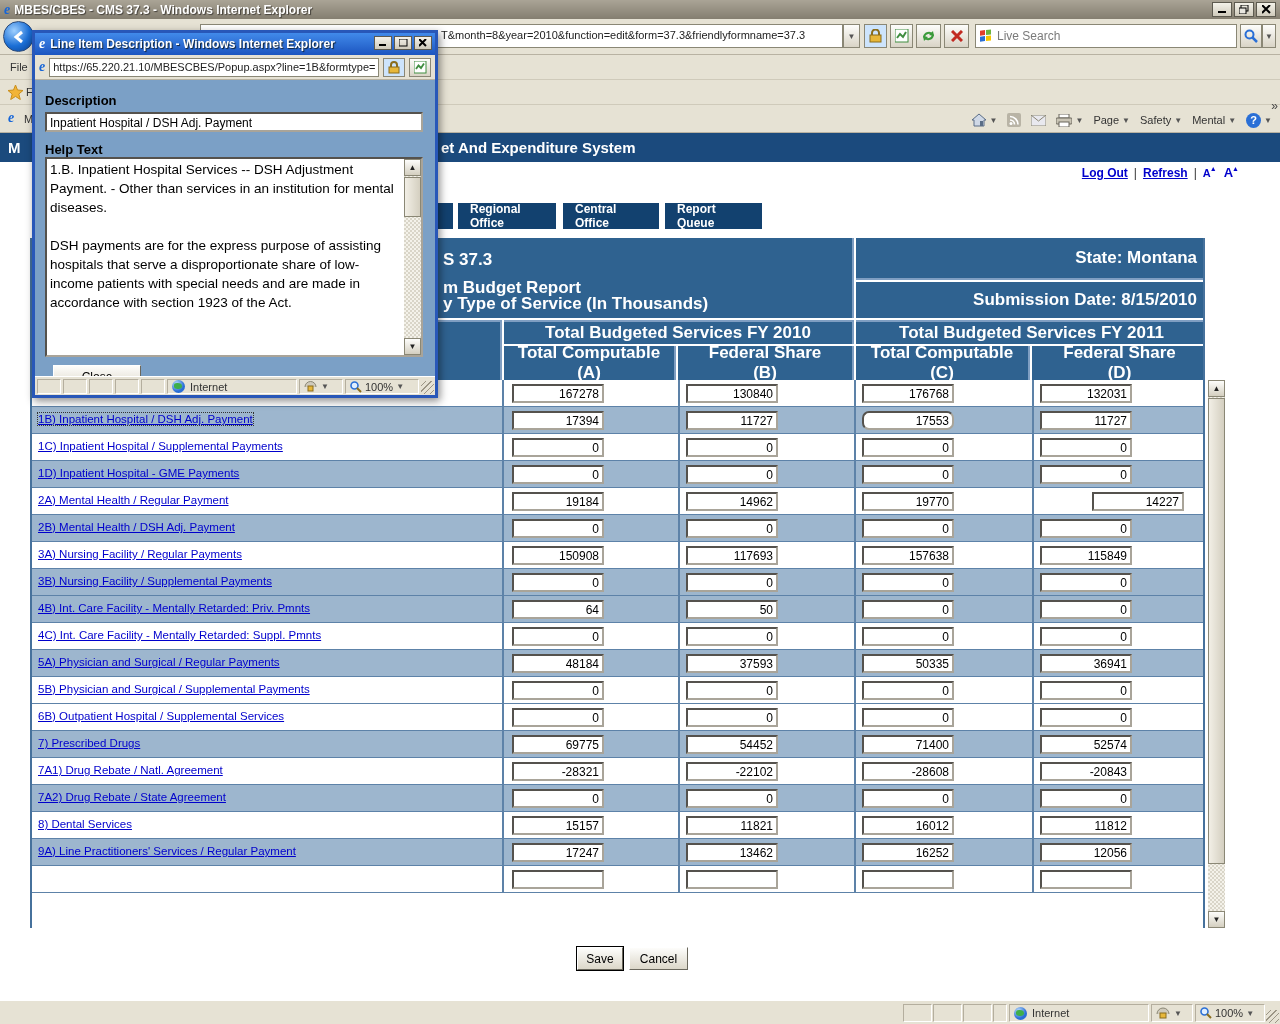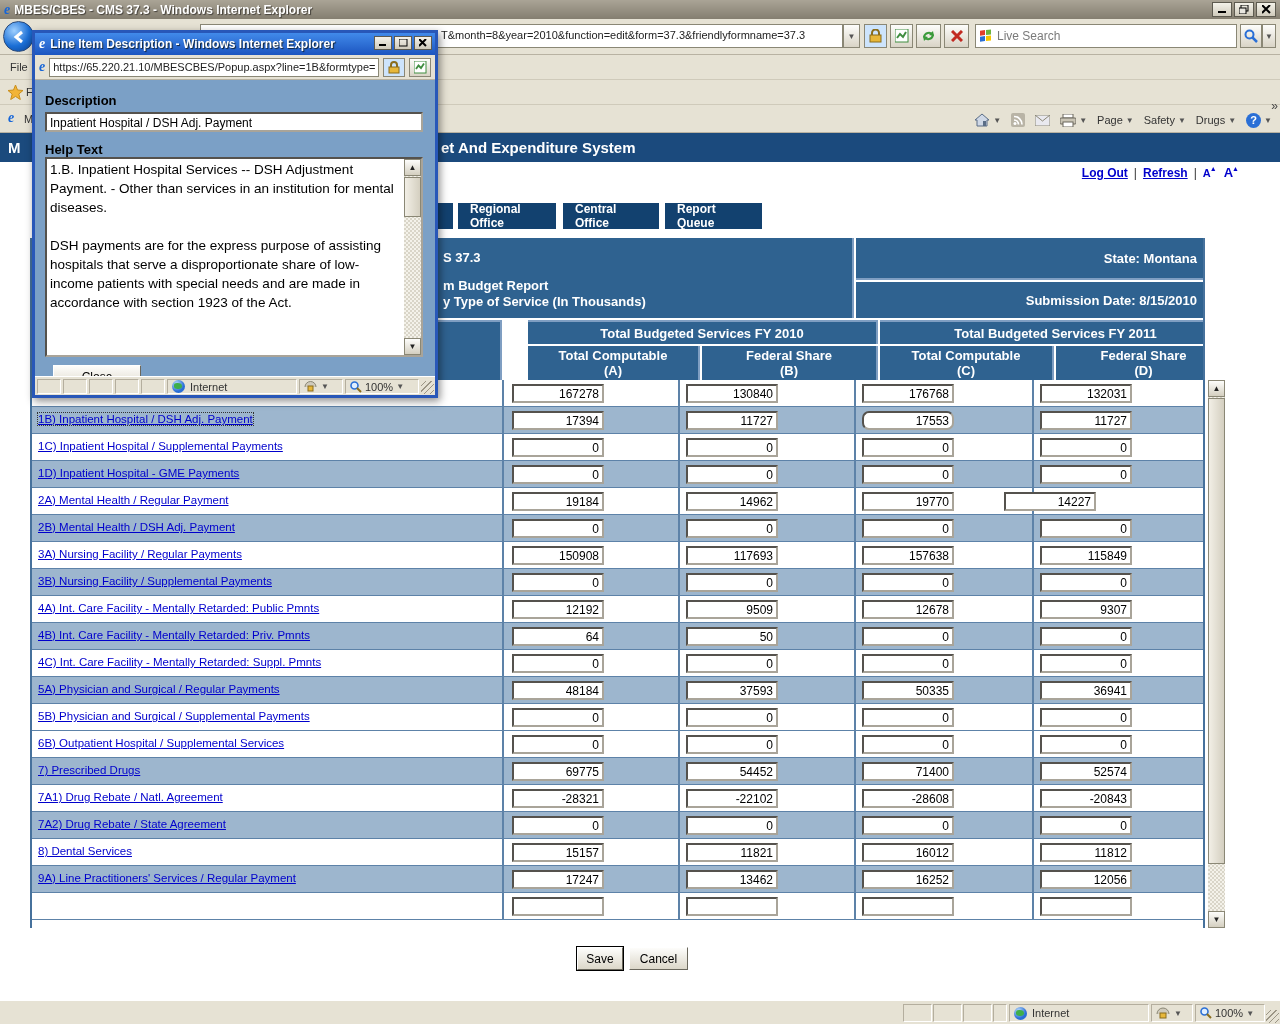--- a/index.html
+++ b/index.html
@@ -70,24 +70,24 @@
   .sep { color:#333; font-weight:normal; }
 
   .ptabs { position:absolute; left:0; top:203px; width:1280px; height:27px; }
   .ptab { position:absolute; top:0; height:26px; background:#12416f; color:#fff; font-weight:bold;
     font-size:12px; display:flex; align-items:center; justify-content:center; padding:0 12px; }
   .ptab.stub { left:433px; width:20px; padding:0; }
 
   
   .report { position:absolute; left:30px; top:238px; width:1175px; height:690px; overflow:hidden;
     border-left:2px solid #46719c; border-right:2px solid #46719c; }
-  .hcell { position:absolute; background:#2f6290; color:#fff; font-weight:bold; font-size:13px; }
+  .hcell { position:absolute; background:#2f6290; color:#fff; font-weight:bold; font-size:17px; }
   .hfrag { position:absolute; white-space:nowrap; }
   .hcell .rt { position:absolute; right:10px; top:50%; transform:translateY(-50%); }
-  .centered { display:flex; align-items:center; justify-content:center; text-align:center;margin-left:24px; }
+  .centered { display:flex; align-items:center; justify-content:center; text-align:center; }
 
   .tbody { position:absolute; left:0; top:142px; width:1175px; }
   .trow { position:relative; width:1175px; height:27px; border-bottom:1px solid #5d82a8; }
   .trow.w { background:#fff; } .trow.b { background:#9db6ce; }
   .trow .vline { position:absolute; top:0; width:2px; height:27px; background:#5d82a8; }
   .rowlink { position:absolute; left:6px; top:6px; font-size:11.5px; color:#0000cc;
     text-decoration:underline; white-space:nowrap; }
   .rowlink.focused { outline:1px dotted #333; }
   .cellinput { position:absolute; top:4px; width:92px; height:19px; background:#fff;
     border:2px inset #a9a499; font-size:12px; text-align:right; padding:1px 3px 0 0; color:#000;
@@ -285,21 +285,21 @@
         </span>
       <span class="cmditem">
           <span>Page</span>
           <span class="carat">▼</span>
         </span>
       <span class="cmditem">
           <span>Safety</span>
           <span class="carat">▼</span>
         </span>
       <span class="cmditem">
-          <span>Drugs</span>
+          <span>Mental</span>
           <span class="carat">▼</span>
         </span>
       <span class="cmditem">
         <span style="width:15px;height:15px;border-radius:50%;background:#2a6fd6;color:#fff;font-weight:bold;font-size:11px;display:inline-flex;align-items:center;justify-content:center;">?</span>
         <span class="carat">▼</span>
         </span>
     </div>
   </div>
 
   <div class="banner">
@@ -402,21 +402,21 @@
         </div>
         <div class="trow w">
           <div class="vline" style="left: 470px;"></div>
           <div class="vline" style="left: 646px;"></div>
           <div class="vline" style="left: 822px;"></div>
           <div class="vline" style="left: 1000px;"></div>
           <a href="#" class="rowlink">2A) Mental Health / Regular Payment</a>
           <div class="cellinput" style="left: 480px;">19184</div>
           <div class="cellinput" style="left: 654px;">14962</div>
           <div class="cellinput" style="left: 830px;">19770</div>
-          <div class="cellinput" style="left: 972px;">14227</div>
+          <div class="cellinput" style="left: 1060px;">14227</div>
         </div>
         <div class="trow b">
           <div class="vline" style="left: 470px;"></div>
           <div class="vline" style="left: 646px;"></div>
           <div class="vline" style="left: 822px;"></div>
           <div class="vline" style="left: 1000px;"></div>
           <a href="#" class="rowlink">2B) Mental Health / DSH Adj. Payment</a>
           <div class="cellinput" style="left: 480px;">0</div>
           <div class="cellinput" style="left: 654px;">0</div>
           <div class="cellinput" style="left: 830px;">0</div>
@@ -436,31 +436,20 @@
         <div class="trow b">
           <div class="vline" style="left: 470px;"></div>
           <div class="vline" style="left: 646px;"></div>
           <div class="vline" style="left: 822px;"></div>
           <div class="vline" style="left: 1000px;"></div>
           <a href="#" class="rowlink">3B) Nursing Facility / Supplemental Payments</a>
           <div class="cellinput" style="left: 480px;">0</div>
           <div class="cellinput" style="left: 654px;">0</div>
           <div class="cellinput" style="left: 830px;">0</div>
           <div class="cellinput" style="left: 1008px;">0</div>
-        </div>
-        <div class="trow w">
-          <div class="vline" style="left: 470px;"></div>
-          <div class="vline" style="left: 646px;"></div>
-          <div class="vline" style="left: 822px;"></div>
-          <div class="vline" style="left: 1000px;"></div>
-          <a href="#" class="rowlink">4A) Int. Care Facility - Mentally Retarded: Public Pmnts</a>
-          <div class="cellinput" style="left: 480px;">12192</div>
-          <div class="cellinput" style="left: 654px;">9509</div>
-          <div class="cellinput" style="left: 830px;">12678</div>
-          <div class="cellinput" style="left: 1008px;">9307</div>
         </div>
         <div class="trow b">
           <div class="vline" style="left: 470px;"></div>
           <div class="vline" style="left: 646px;"></div>
           <div class="vline" style="left: 822px;"></div>
           <div class="vline" style="left: 1000px;"></div>
           <a href="#" class="rowlink">4B) Int. Care Facility - Mentally Retarded: Priv. Pmnts</a>
           <div class="cellinput" style="left: 480px;">64</div>
           <div class="cellinput" style="left: 654px;">50</div>
           <div class="cellinput" style="left: 830px;">0</div>

